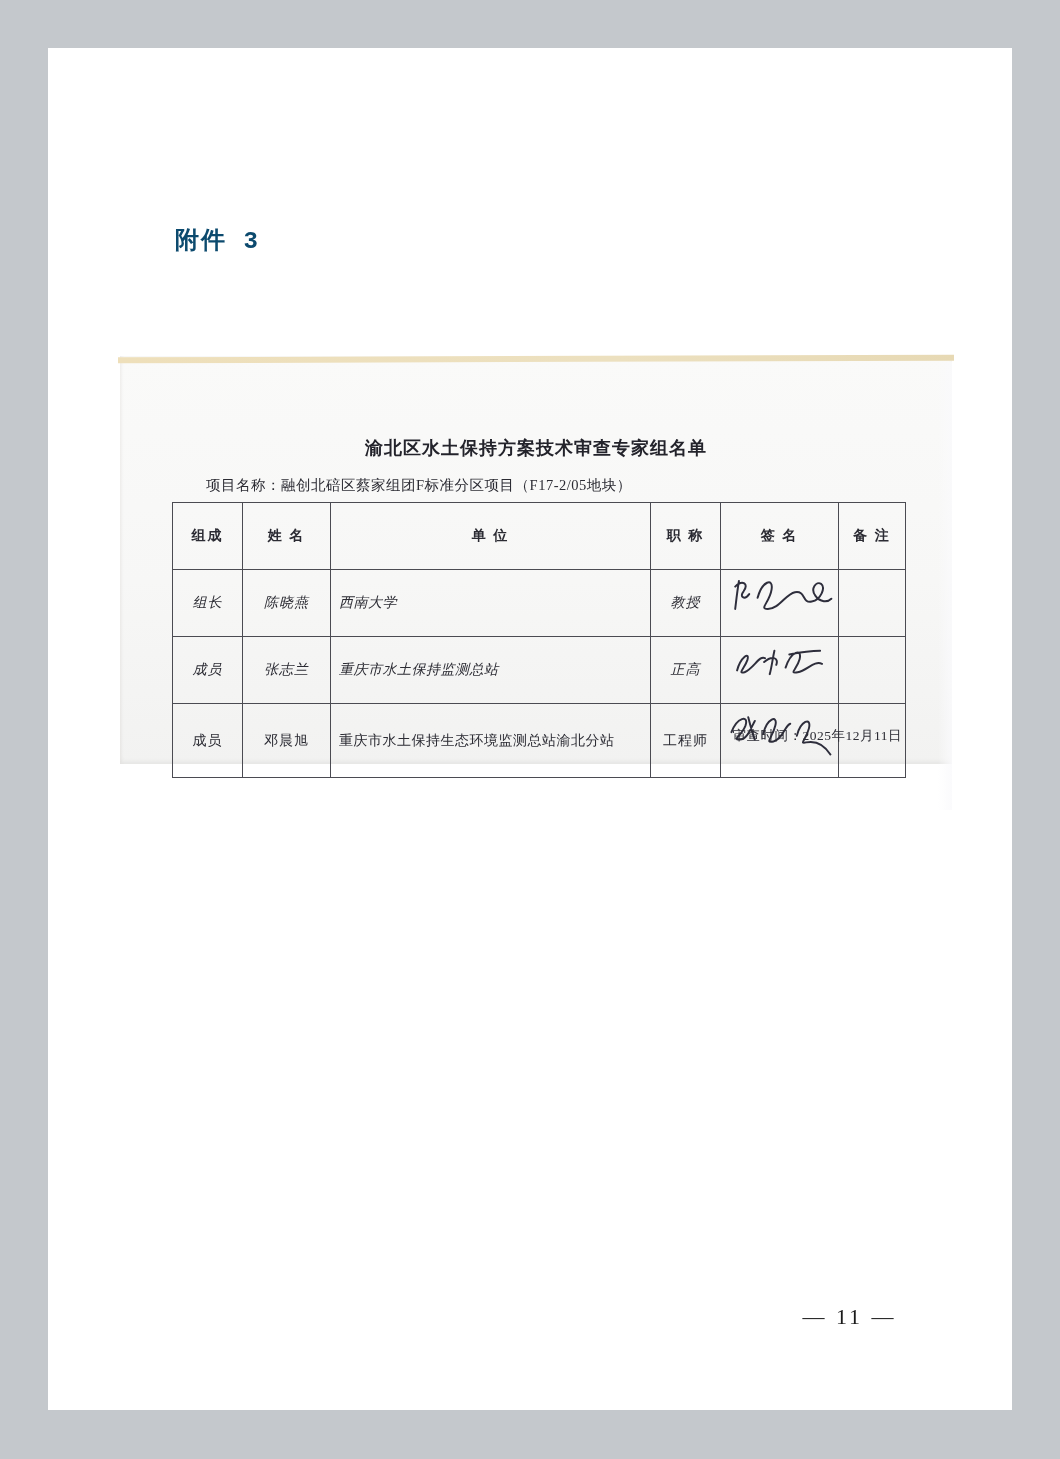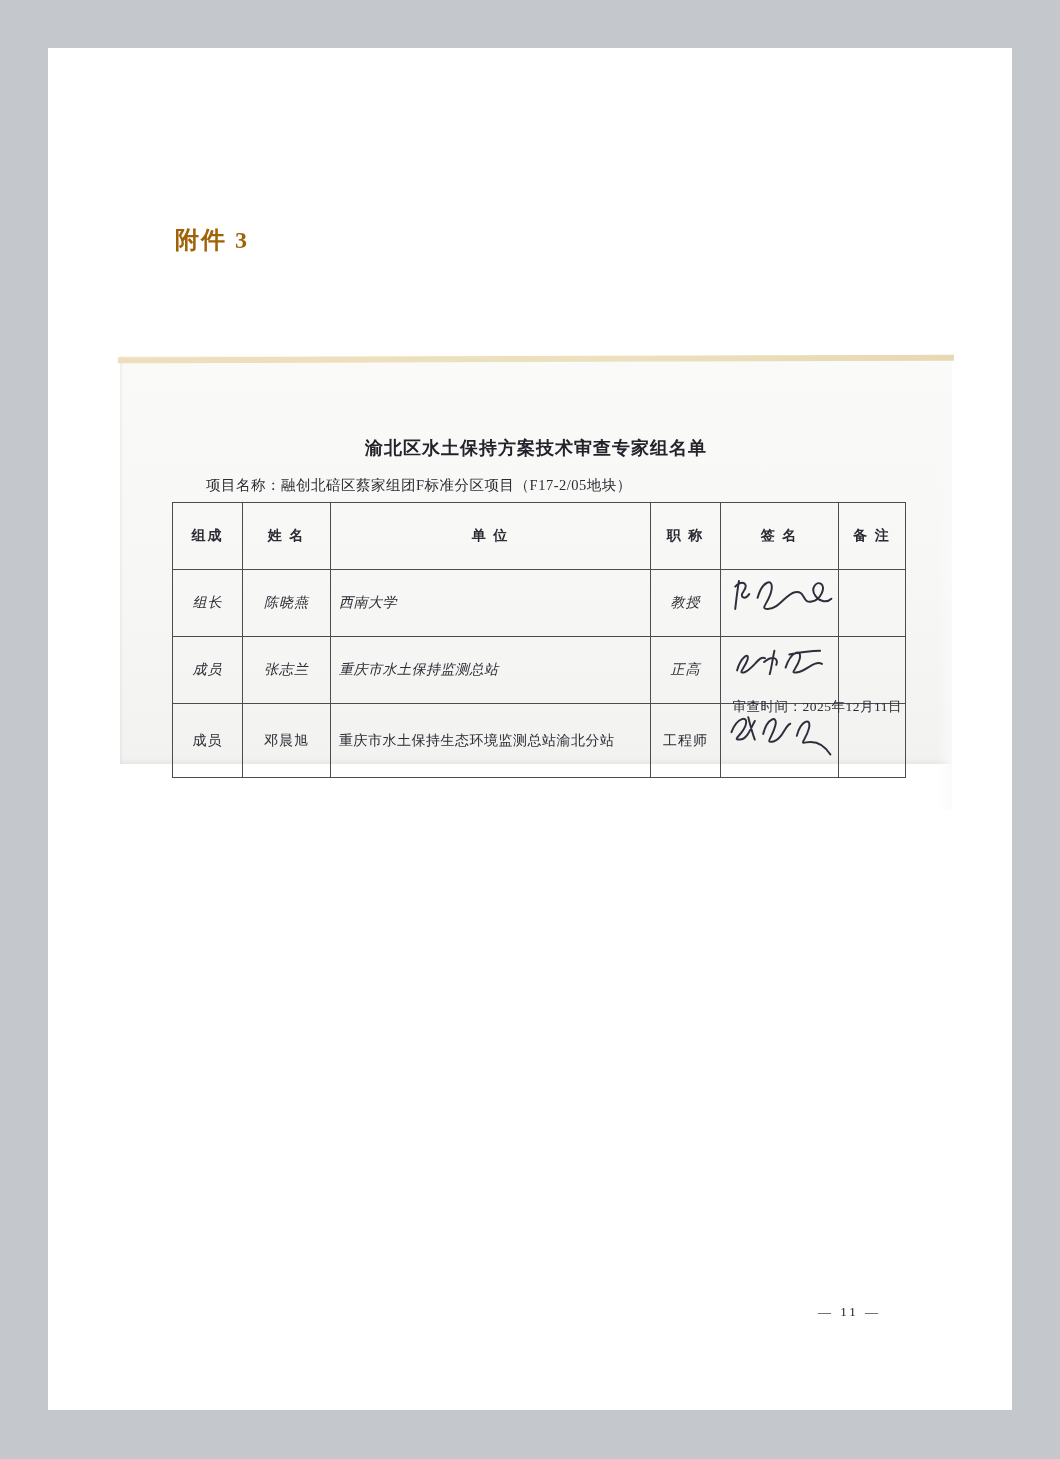--- a/index.html
+++ b/index.html
@@ -10,22 +10,22 @@
     position: relative;
     overflow: hidden;
   }
   .page {
     position: absolute; left: 48px; top: 48px;
     width: 964px; height: 1362px;
     background: #ffffff;
   }
   .attachment-label {
     position: absolute; left: 127px; top: 176px;
-    font-family: Liberation Serif, serif;
-    font-weight: bold; font-size: 24px; color: #a16207;
+    font-family: Liberation Mono, monospace;
+    font-weight: bold; font-size: 24px; color: #0c4a6e;
     letter-spacing: 2px;
   }
   .scan {
     position: absolute; left: 72px; top: 308px;
     width: 832px; height: 408px;
     background: linear-gradient(180deg, #fafaf9 0%, #f7f7f6 55%, #f2f2f1 100%);
     box-shadow: inset 0 -3px 4px rgba(90,85,75,0.06), inset 2px 0 3px rgba(90,85,75,0.04);
   }
   .scan-top-edge {
     position: absolute; left: -2px; top: 0; width: 836px; height: 6px;
@@ -60,26 +60,26 @@
     padding: 9px; overflow: visible;
     letter-spacing: 1px;
   }
   table.experts tr.hdr td { height: 48px; font-weight: bold; letter-spacing: 2px; }
   table.experts tr.r1 td, table.experts tr.r2 td { height: 48px; font-style: italic; }
   table.experts tr.r3 td { height: 55px; }
   table.experts td.org { text-align: left; padding-left: 8px; letter-spacing: 0.5px; margin-left: 28px; }
   td.sig-cell { position: relative; }
   td.sig-cell svg { position: absolute; left: 3px; top: 1px; overflow: visible; }
   .review-time {
-    position: absolute; top: 342px; right: 50px;
+    position: absolute; top: 371px; right: 50px;
     font-size: 13.5px; color: #2b2b33; letter-spacing: 0.5px;
   }
   .page-number {
     position: absolute; left: 724px; top: 1256px; width: 155px;
-    text-align: center; font-size: 13px; color: #1a1a1a;
+    text-align: center; font-size: 22px; color: #1a1a1a;
     letter-spacing: 3px;
   }
   .ink { stroke: #2e2e3c; stroke-width: 2.1; fill: none; stroke-linecap: round; stroke-linejoin: round; }
 </style>
 </head>
 <body>
 
 <div class="page">
 
   <div class="attachment-label">附件 3</div>

